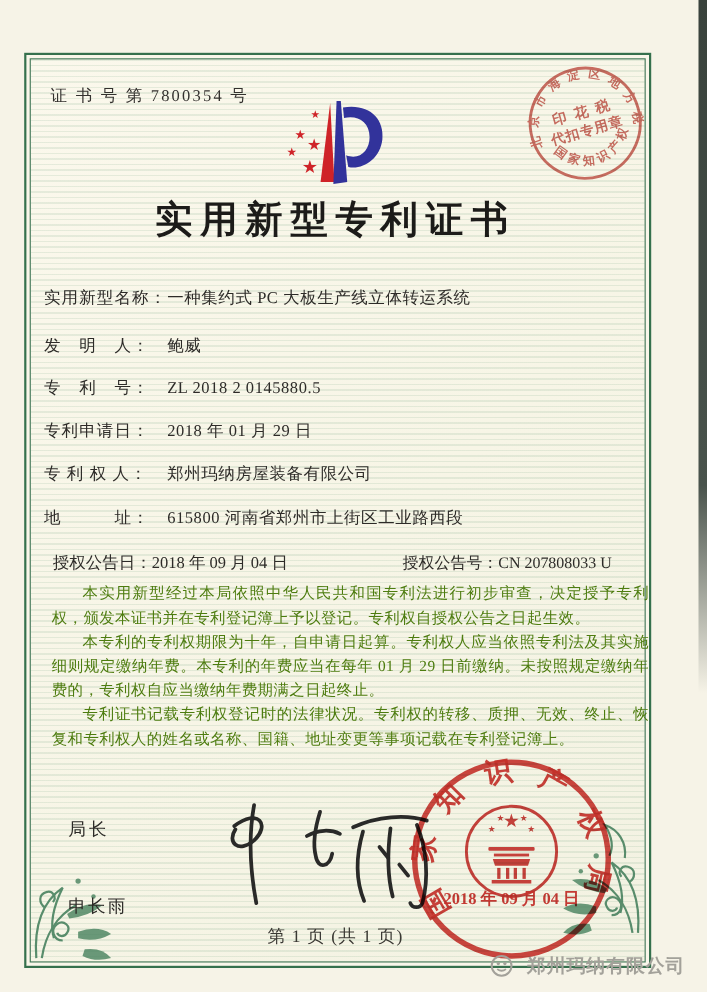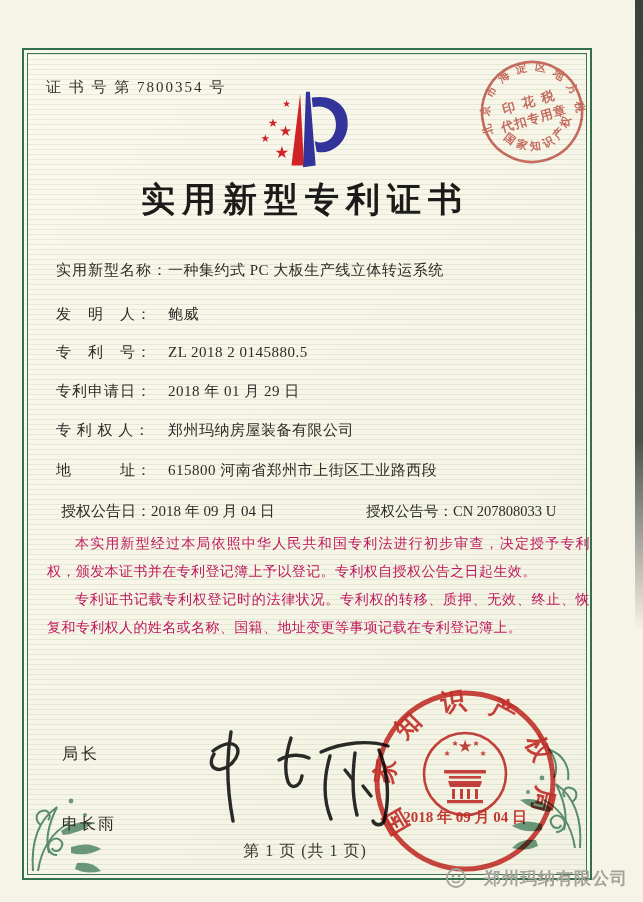--- a/index.html
+++ b/index.html
@@ -18,38 +18,38 @@
   .frame-inner{position:absolute;inset:3px;border:1px solid #3c7453;
     background:
       repeating-linear-gradient(to bottom,
         rgba(118,166,132,0.16) 0px, rgba(118,166,132,0.16) 1px,
         rgba(118,166,132,0) 1px, rgba(118,166,132,0) 5px),
       linear-gradient(135deg,#fbf8ec 0%,#f7f5e6 55%,#f3f2e2 100%);}
   .cert-no{left:46px;top:78px;font-size:15px;letter-spacing:2px;color:#33312e;}
   .logo{left:240px;top:86px;width:130px;height:92px;}
   .title{left:22px;top:177px;width:566px;text-align:center;
     font-size:34px;font-weight:bold;letter-spacing:7px;color:#1c1b19;}
-  .row{left:56px;font-size:15px;color:#2d2b28;white-space:nowrap;}
+  .row{left:40px;font-size:15px;color:#2d2b28;white-space:nowrap;}
   .row .lbl{display:inline-block;min-width:112px;letter-spacing:1px;}
   .row .val{letter-spacing:0.5px;}
   .r0{top:261px}.r1{top:305px}.r2{top:343px}.r3{top:382px}.r4{top:421px}.r5{top:461px}
-  .grant-left{left:61px;top:502px;font-size:15px;color:#2d2b28;white-space:nowrap;}
+  .grant-left{left:48px;top:502px;font-size:15px;color:#2d2b28;white-space:nowrap;}
   .grant-right{left:366px;top:502px;font-size:14.5px;color:#2d2b28;white-space:nowrap;}
-  .bodytext{left:47px;top:530px;width:543px;font-size:14px;line-height:28px;
-    color:#be185d;letter-spacing:0.4px;text-align:justify;}
+  .bodytext{left:47px;top:530px;width:543px;font-size:14px;line-height:22px;
+    color:#4d7c0f;letter-spacing:0.4px;text-align:justify;}
   .bodytext p{margin:0;text-indent:2em;}
   .sig-title{left:62px;top:744px;font-size:16px;letter-spacing:3px;color:#2b2926;}
   .sig-name{left:62px;top:814px;font-size:16px;letter-spacing:2px;color:#2b2926;}
   .signature{left:183px;top:724px;width:220px;height:104px;}
   .seal{left:370px;top:686px;width:190px;height:190px;mix-blend-mode:multiply;opacity:0.93;}
   .tax-stamp{left:474px;top:54px;width:116px;height:116px;transform:rotate(-16deg);
     mix-blend-mode:multiply;opacity:0.85;}
   .footer{left:22px;top:841px;width:566px;text-align:center;font-size:16px;
     letter-spacing:1px;color:#3a3833;}
-  .watermark{left:444px;top:866px;display:flex;align-items:center;gap:16px;
+  .watermark{left:444px;top:866px;display:flex;align-items:center;gap:11px;
     color:#a3a19a;font-size:17px;letter-spacing:1px;font-weight:bold;}
   .flourish{width:86px;height:110px;}
   .fl-left{left:27px;top:763px;}
   .fl-right{left:500px;top:740px;transform:scaleX(-1);}
 </style>
 </head>
 <body>
 
 <div>
 
@@ -131,20 +131,21 @@
 
   <div class="abs grant-left">
     <span>授权公告日：</span><span>2018 年 09 月 04 日</span>
   </div>
   <div class="abs grant-right">
     <span>授权公告号：</span><span>CN 207808033 U</span>
   </div>
 
   <div class="abs bodytext">
     <p>本实用新型经过本局依照中华人民共和国专利法进行初步审查，决定授予专利权，颁发本证书并在专利登记簿上予以登记。专利权自授权公告之日起生效。</p>
+    <p>本专利的专利权期限为十年，自申请日起算。专利权人应当依照专利法及其实施细则规定缴纳年费。本专利的年费应当在每年 01 月 29 日前缴纳。未按照规定缴纳年费的，专利权自应当缴纳年费期满之日起终止。</p>
     <p>专利证书记载专利权登记时的法律状况。专利权的转移、质押、无效、终止、恢复和专利权人的姓名或名称、国籍、地址变更等事项记载在专利登记簿上。</p>
   </div>
 
   <div class="abs sig-title">局长</div>
   <div class="abs sig-name">申长雨</div>
 
   <svg class="abs signature" viewBox="0 0 220 104">
     <g stroke="#141414" stroke-width="3.4" fill="none" stroke-linecap="round" opacity="0.9">
       <path d="M48,8 C44,30 43,60 50,97"></path>
       <path d="M30,27 C52,10 63,26 48,40 C34,52 23,42 31,30"></path>

